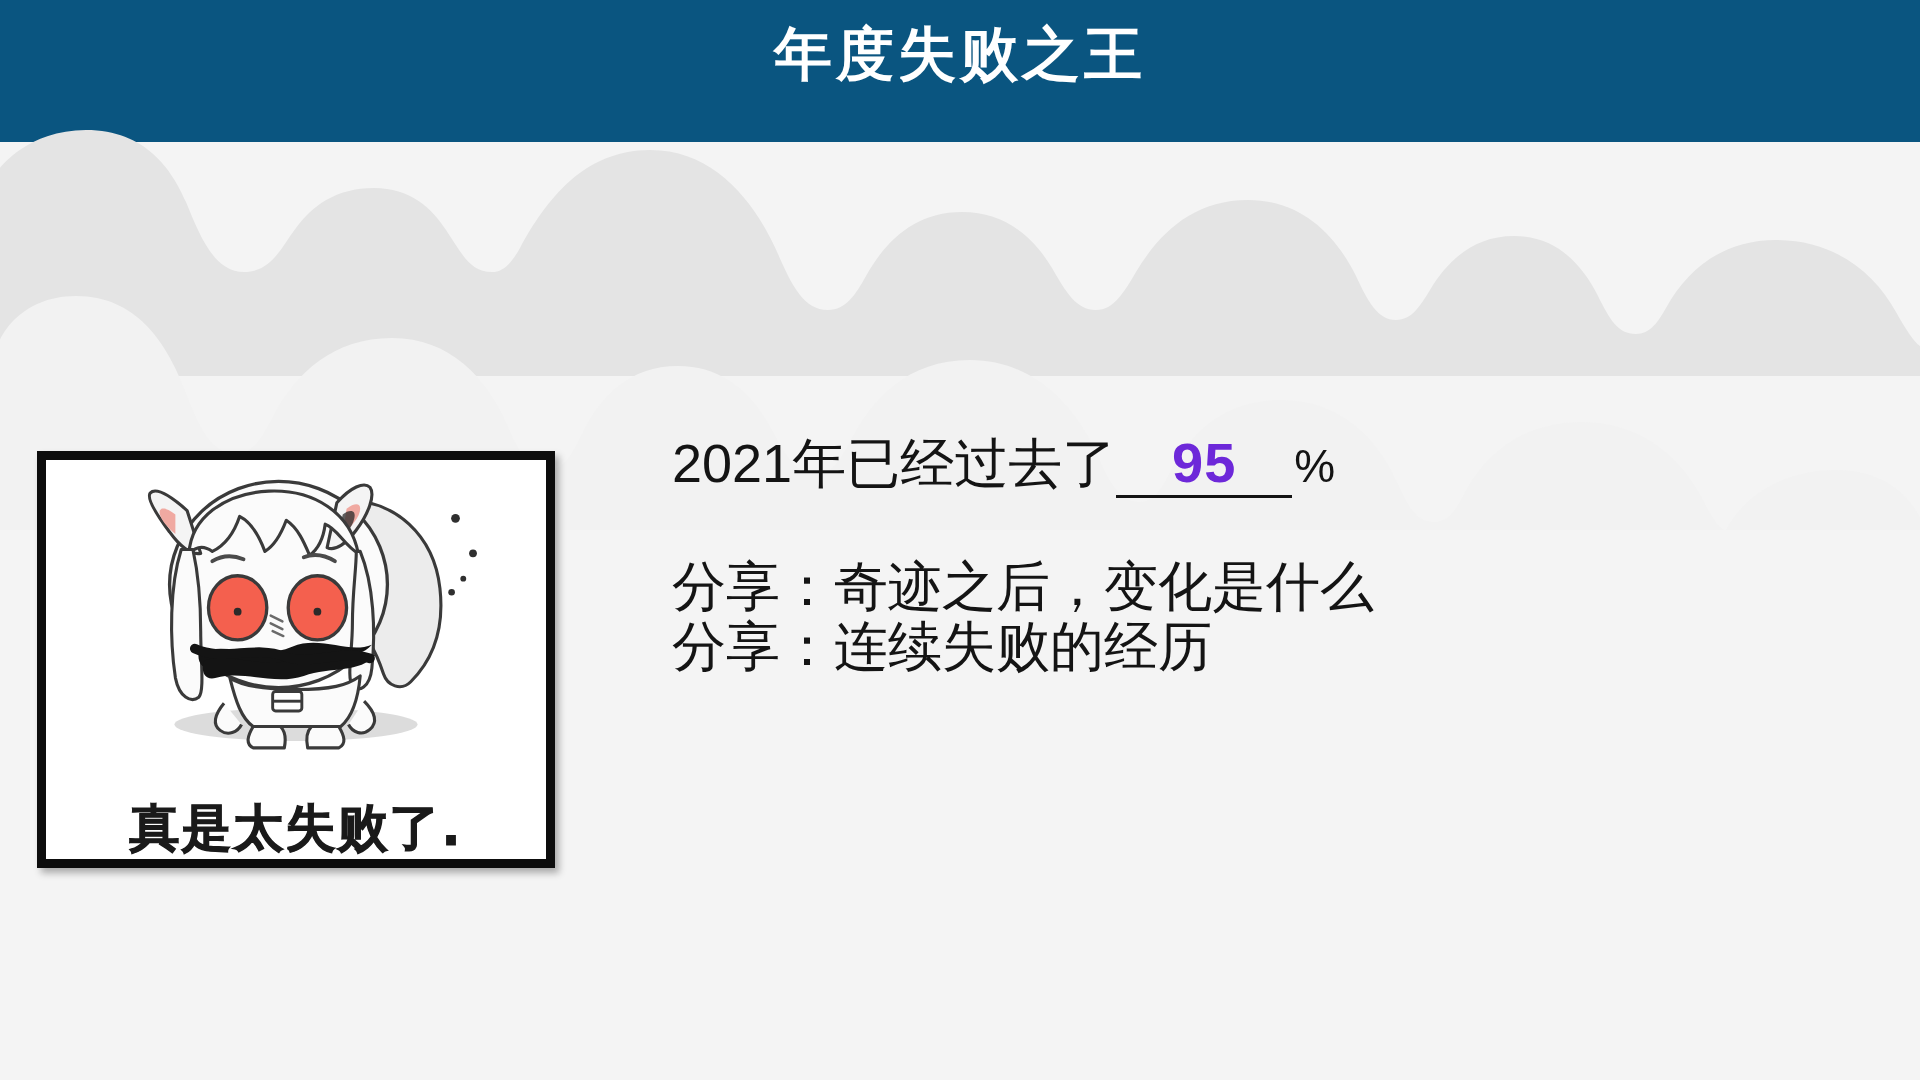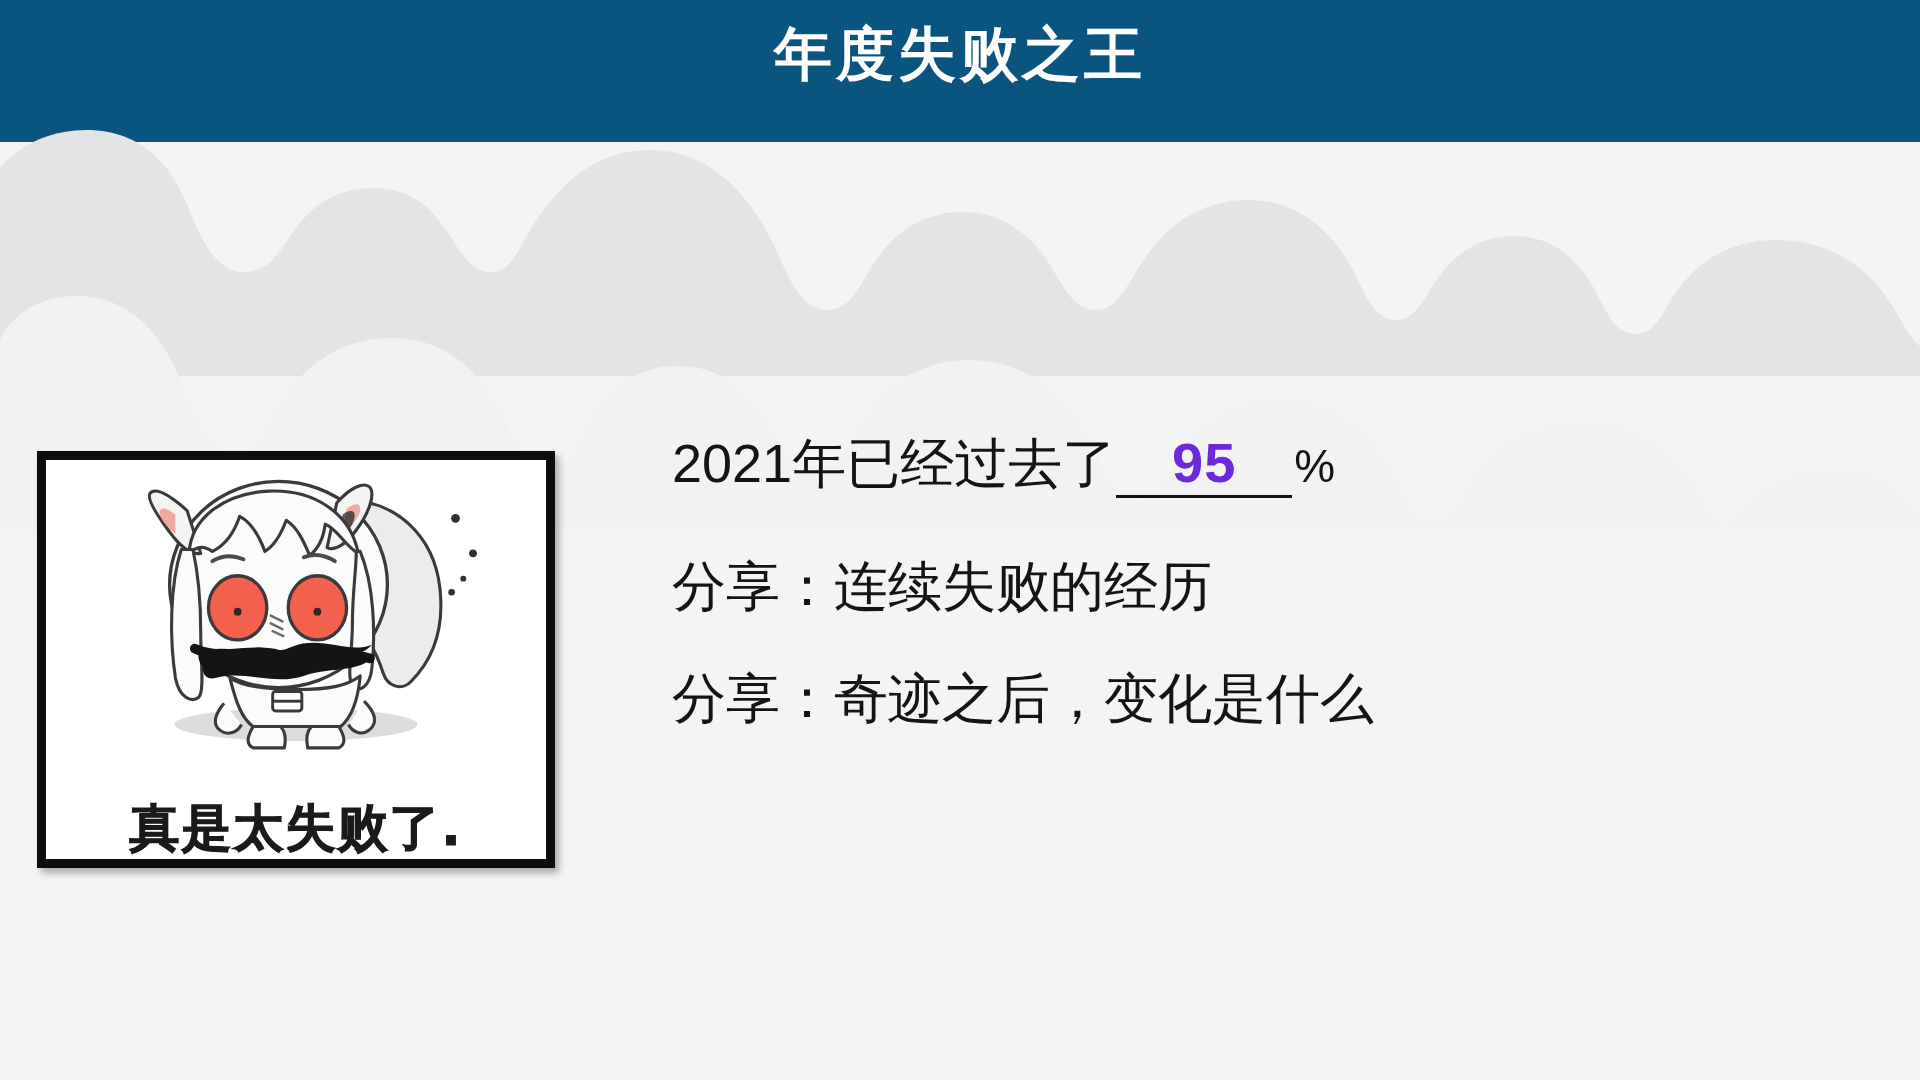--- a/index.html
+++ b/index.html
@@ -196,19 +196,19 @@
 
     <div id="meme-caption">真是太失败了.</div>
   </div>
 
   <div id="body-text">
 
     <div id="line-progress" class="text-line">
       <span>2021年已经过去了</span><span class="blank-underline"><span id="progress-value">95</span></span><span id="percent-sign">%</span>
     </div>
 
+    <div id="line-share-2" class="text-line">分享：奇迹之后，变化是什么</div>
+
     <div id="line-share-1" class="text-line">分享：连续失败的经历</div>
 
-    <div id="line-share-2" class="text-line">分享：奇迹之后，变化是什么</div>
-
   </div>
 
 </div>
 
 </body></html>

